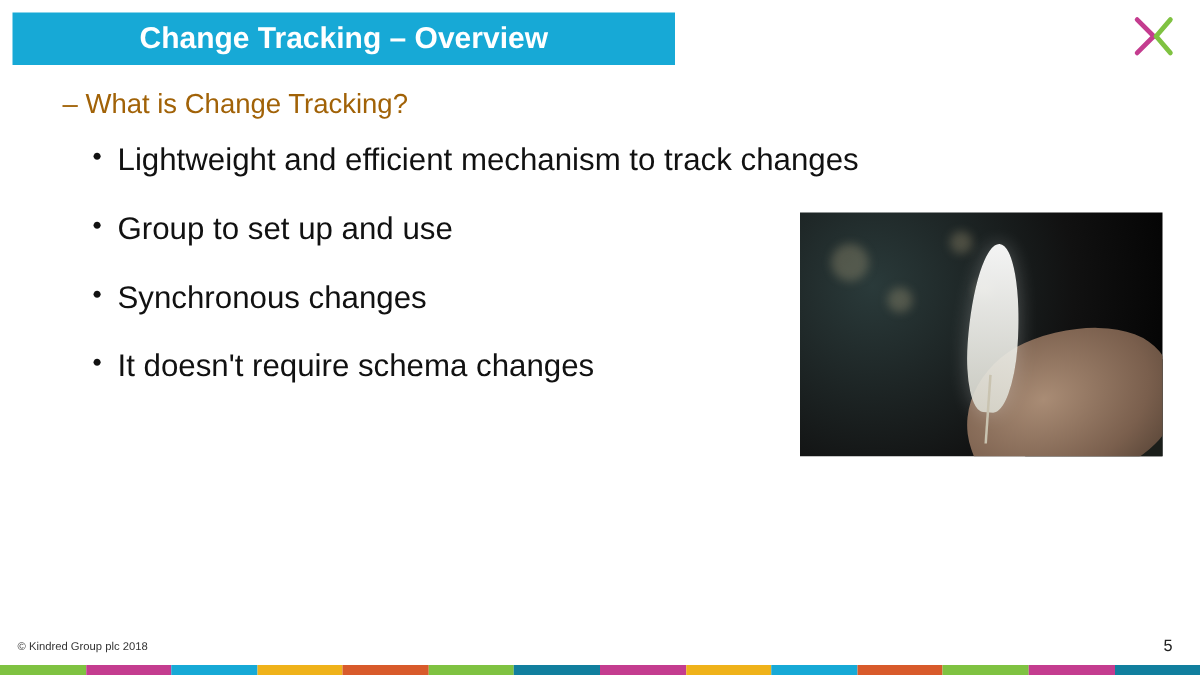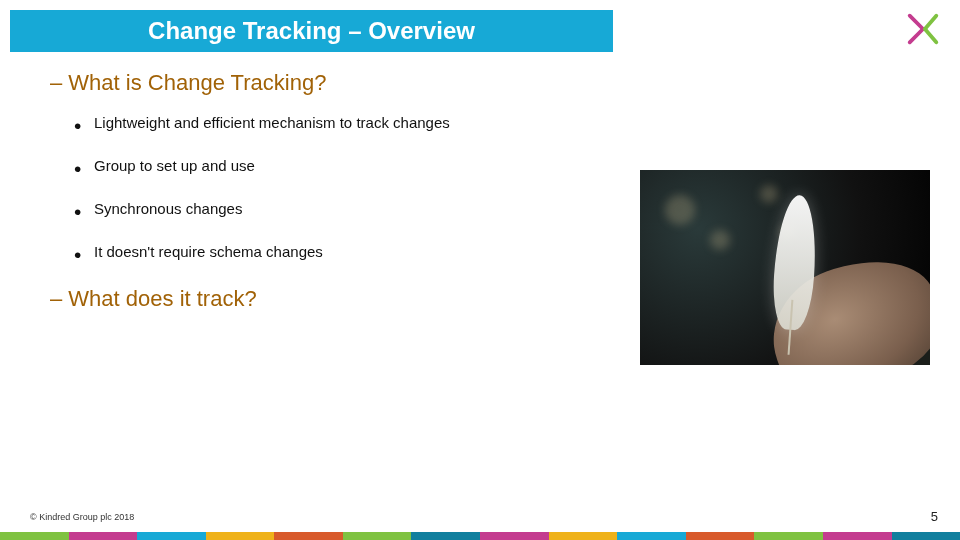--- a/index.html
+++ b/index.html
@@ -2,39 +2,39 @@
 <html><head>
 <meta charset="utf-8">
 <style>
   * { margin: 0; padding: 0; box-sizing: border-box; }
   html, body { width: 960px; height: 540px; font-family: Arial, Helvetica, sans-serif; background: #fff; overflow: hidden; }
   .slide { position: relative; width: 960px; height: 540px; background: #fff; }
 
   .title-bar {
     position: absolute;
     top: 10px; left: 10px;
-    width: 603px; height: 42px;
+    width: 530px; height: 42px;
     background: #17a9d6;
     display: flex; align-items: center; justify-content: center;
   }
   .title-bar span { color: #fff; font-size: 24px; font-weight: 600; }
 
   .logo {
     position: absolute;
     top: 10px; right: 18px;
     width: 38px; height: 38px;
   }
 
   .content {
     position: absolute;
     top: 70px; left: 50px; right: 40px; bottom: 50px;
   }
   .q { font-size: 22px; color: #a16207; margin-bottom: 18px; }
   .bullets { list-style: none; padding-left: 44px; }
-  .bullets li { font-size: 15px; color: #111; margin-bottom: 26px; position: relative; }
+  .bullets li { font-size: 25px; color: #111; margin-bottom: 26px; position: relative; }
   .bullets li::before { content: "•"; position: absolute; left: -20px; top: 0; font-size: 21px; }
 
   .image-box {
     position: absolute;
     top: 170px; right: 30px;
     width: 290px; height: 195px;
     background: radial-gradient(circle at 20% 30%, #2a3a3a 0%, #111 60%, #000 100%);
     overflow: hidden;
   }
   .image-box .bokeh { position: absolute; border-radius: 50%; background: rgba(220,200,150,0.25); filter: blur(4px); }
@@ -60,21 +60,21 @@
     border-radius: 45% 55% 40% 40% / 55% 45% 40% 40%;
     transform: rotate(-20deg);
   }
   .image-box .cuff {
     position:absolute; right:-30px; bottom:-30px; width:140px; height:90px;
     background:#1b1e1a; transform: rotate(-24deg); border-radius:20px;
   }
 
   .footer-copy {
     position: absolute;
-    left: 30px; bottom: 18px;
+    left: 14px; bottom: 18px;
     font-size: 9px; color: #333;
   }
   .page-num {
     position: absolute;
     right: 22px; bottom: 16px;
     font-size: 13px; color: #222;
   }
   .color-strip {
     position: absolute; left: 0; right: 0; bottom: 0; height: 8px;
     display: flex;
@@ -98,21 +98,20 @@
   </svg>
 
   <div class="content">
     <div class="q">– What is Change Tracking?</div>
     <ul class="bullets">
       <li>Lightweight and efficient mechanism to track changes</li>
       <li>Group to set up and use</li>
       <li>Synchronous changes</li>
       <li>It doesn't require schema changes</li>
     </ul>
-    <div class="q" style="margin-top:6px">– What does it track?</div>
   </div>
 
   <div class="image-box" aria-label="hand holding a white feather at night with bokeh lights">
     <span class="bokeh b1"></span>
       <span class="bokeh b2"></span>
       <span class="bokeh b3"></span>
       <span class="bokeh b4"></span>
     <div class="cuff"></div>
     <div class="hand"></div>
     <div class="feather"></div>

